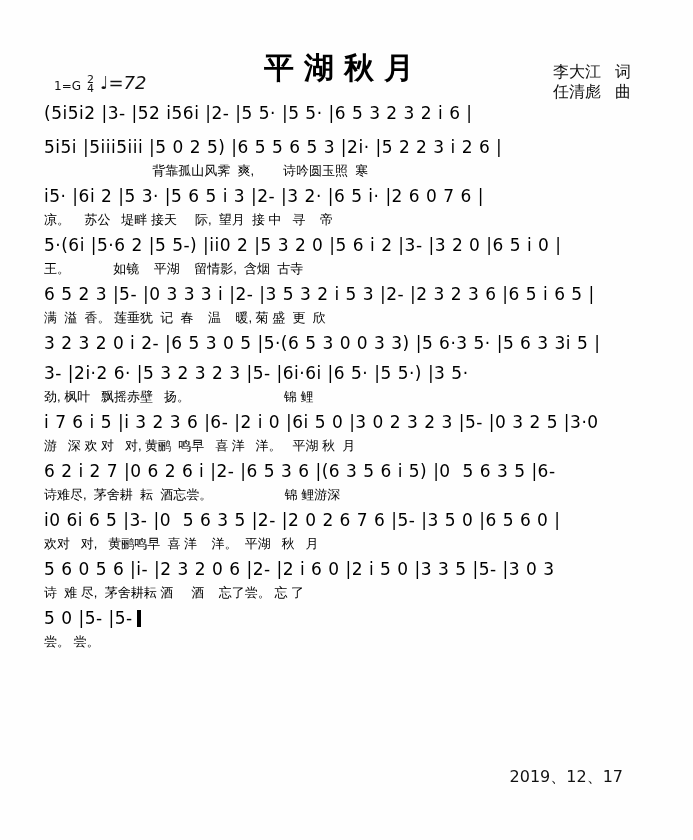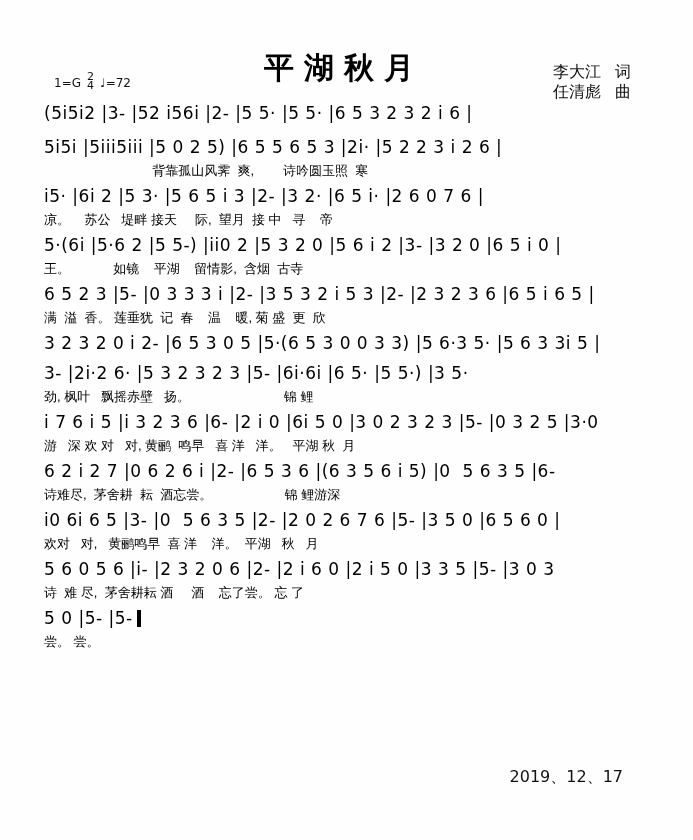--- a/index.html
+++ b/index.html
@@ -62,21 +62,21 @@
   .meta .frac {
     display: inline-block;
     text-align: center;
     line-height: 9px;
     font-size: 11px;
     vertical-align: middle;
     margin: 0 2px;
   }
   .meta .frac .num { display: block; }
   .meta .frac .den { display: block; }
-  .meta .tempo { font-size: 12px; }
+  .meta .tempo { font-size: 18px; font-style: italic; }
 
   
   .music {
     position: absolute;
     top: 100px;
     left: 44px;
     width: 610px;
   }
   .line {
     position: relative;

